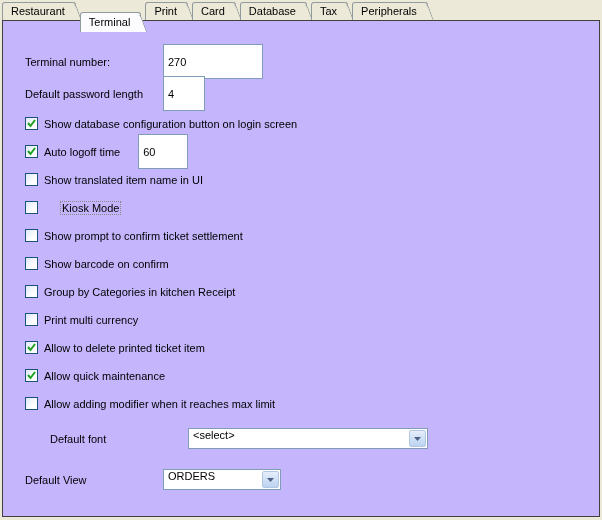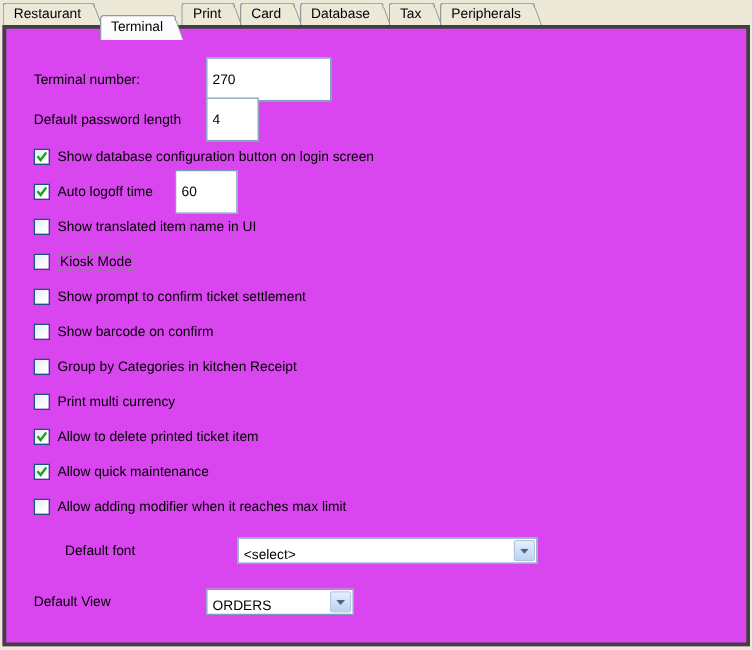--- a/index.html
+++ b/index.html
@@ -55,22 +55,22 @@
     z-index: 3;
     margin-top: 36px;
   }
   .tab.active::after {
     background: #fcfcfe;
     height: 17px;
   }
   .panel {
     position: relative;
     margin: 0 2px 2px 2px;
-    border: 3px solid #404040;
-    background: #d946ef;
+    border: 1px solid #404040;
+    background: #c4b5fd;
     height: 497px;
     box-sizing: border-box;
     padding: 30px 0 0 22px;
     z-index: 1;
   }
   .form-row {
     display: flex;
     align-items: center;
     margin-bottom: 11px;
     height: 21px;
@@ -109,30 +109,30 @@
   }
   .chk svg {
     width: 11px;
     height: 11px;
     display: none;
   }
   .chk.checked svg { display: block; }
   .dotted {
     border: 1px dotted #888;
     padding: 0 1px;
-    margin: -1px 0;
+    margin: -1px 16px;
   }
   .select {
     position: relative;
     height: 21px;
     border: 1px solid #7f9db9;
     background: #fff;
     box-sizing: border-box;
     display: inline-flex;
-    align-items: flex-end;
+    align-items: flex-start;
     padding: 0 20px 0 4px;
     cursor: default;
   }
   .select .arrow-btn {
     position: absolute;
     right: 1px;
     top: 1px;
     width: 17px;
     height: 17px;
     border: 1px solid #b4c7e0;

